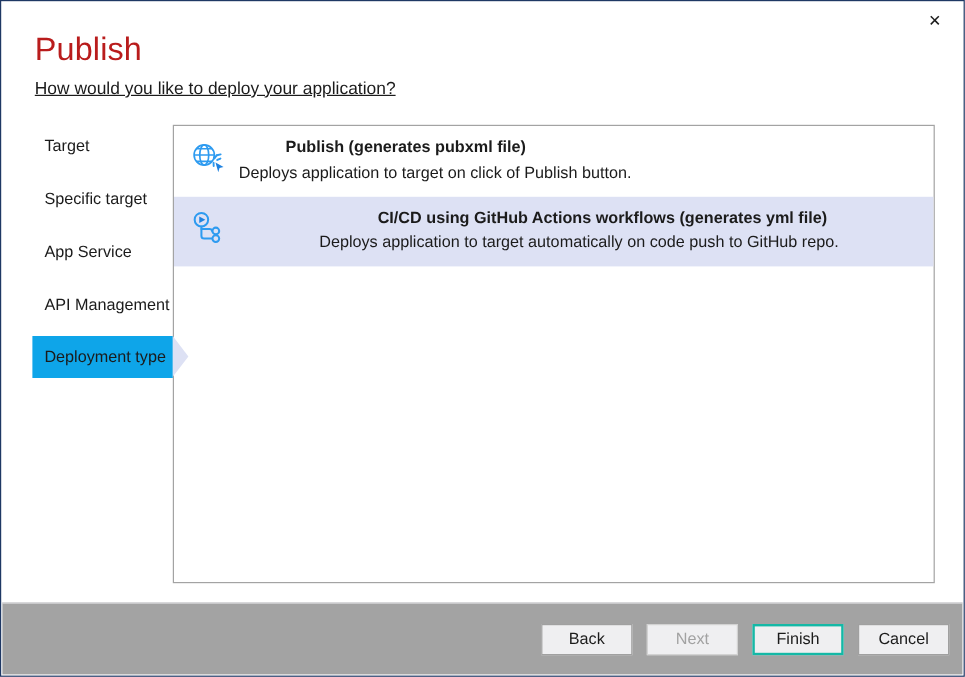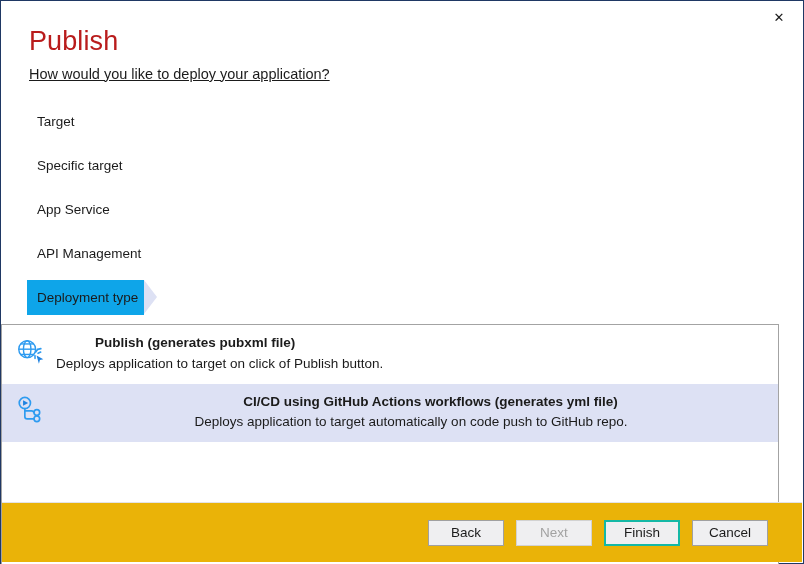--- a/index.html
+++ b/index.html
@@ -68,21 +68,21 @@
     font-weight: 400;
     color: #1b1b1b;
     margin: 9px 0 0 0;
     line-height: 1.2;
     text-decoration: underline;
   }
 
   
   .body-area {
     display: flex;
-    flex-direction: column;
+    flex-direction: row;
     padding: 21px 0 0 0;
     flex: 0 0 auto;
     height: 394px;
     box-sizing: border-box;
   }
 
   .sidebar {
     width: 143px;
     flex: 0 0 143px;
     padding-left: 26px;
@@ -171,26 +171,26 @@
     margin-top: 3px;
   }
 
   
   .footer {
     position: absolute;
     left: 1px;
     right: 1px;
     bottom: 1px;
     height: 60px;
-    background: #eab308;
+    background: #a3a3a3;
     border-top: 1px solid #e3e3e6;
     display: flex;
     align-items: center;
     justify-content: flex-end;
-    padding-right: 34px;
+    padding-right: 11px;
     box-sizing: border-box;
   }
   .btn {
     width: 76px;
     height: 26px;
     margin-left: 12px;
     background: #efeff1;
     border: 1px solid #a0a0a0;
     color: #1b1b1b;
     font-size: 13.5px;

